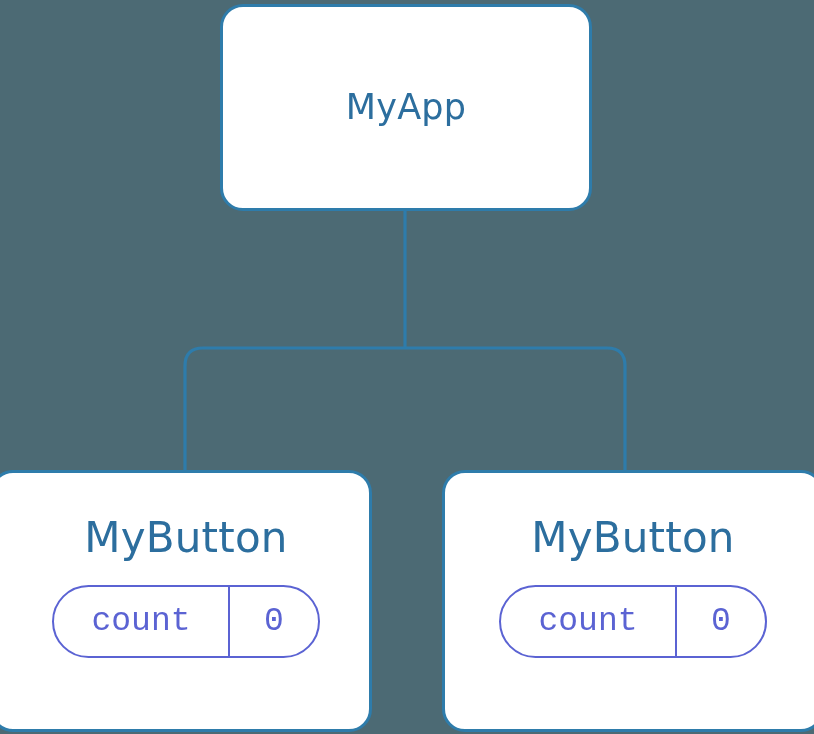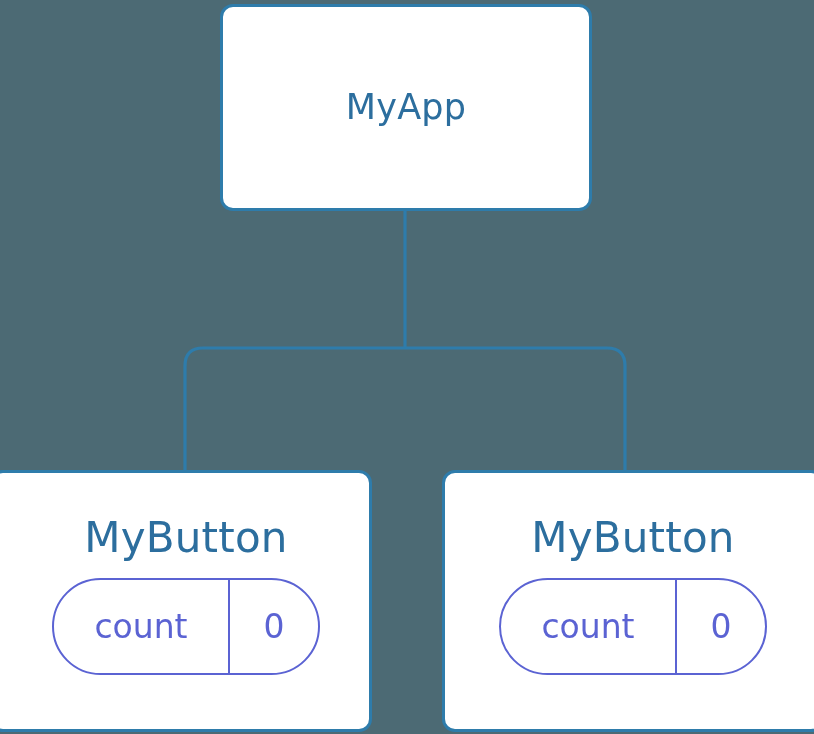--- a/index.html
+++ b/index.html
@@ -25,21 +25,21 @@
     width: 814px;
     height: 734px;
     pointer-events: none;
   }
 
   
   .node {
     position: absolute;
     background: #ffffff;
     border: 3px solid #2e7cab;
-    border-radius: 13px;
+    border-radius: 23px;
     box-sizing: border-box;
     text-align: right;
   }
   .node-root {
     left: 220px;
     top: 4px;
     width: 372px;
     height: 207px;
     display: flex;
     align-items: center;
@@ -70,30 +70,31 @@
     letter-spacing: 0.2px;
     line-height: 1;
     white-space: nowrap;
   }
   .node-root .node-title {
     font-size: 35px;
   }
 
   
   .state-pill {
-    margin-top: 19px;
+    margin-top: 26px;
     width: 268px;
-    height: 97px;
+    height: 73px;
     border: 2.5px solid #5b63d3;
     border-radius: 49px;
     box-sizing: border-box;
     display: flex;
     align-items: stretch;
     background: #ffffff;
     overflow: hidden;
+    font-family: Liberation Mono, monospace;
   }
   .pill-key {
     flex: 0 0 174px;
     display: flex;
     align-items: center;
     justify-content: center;
     border-right: 2.5px solid #5b63d3;
     color: #5b63d3;
     font-size: 33px;
     line-height: 1;

